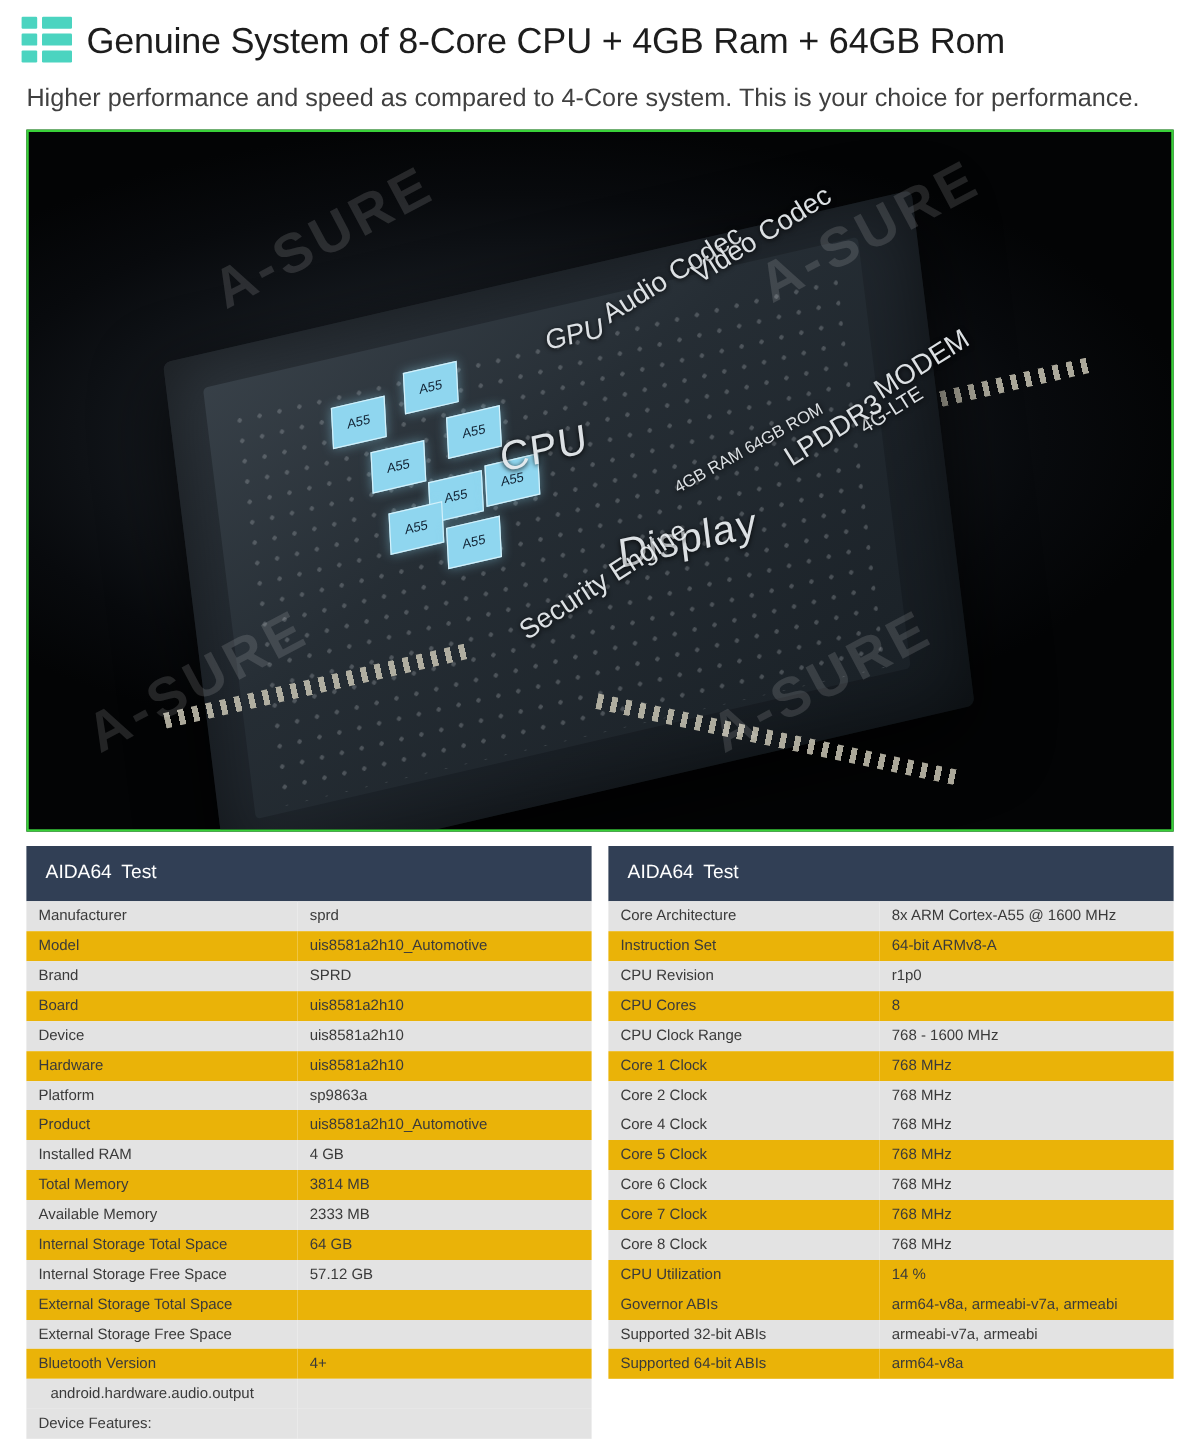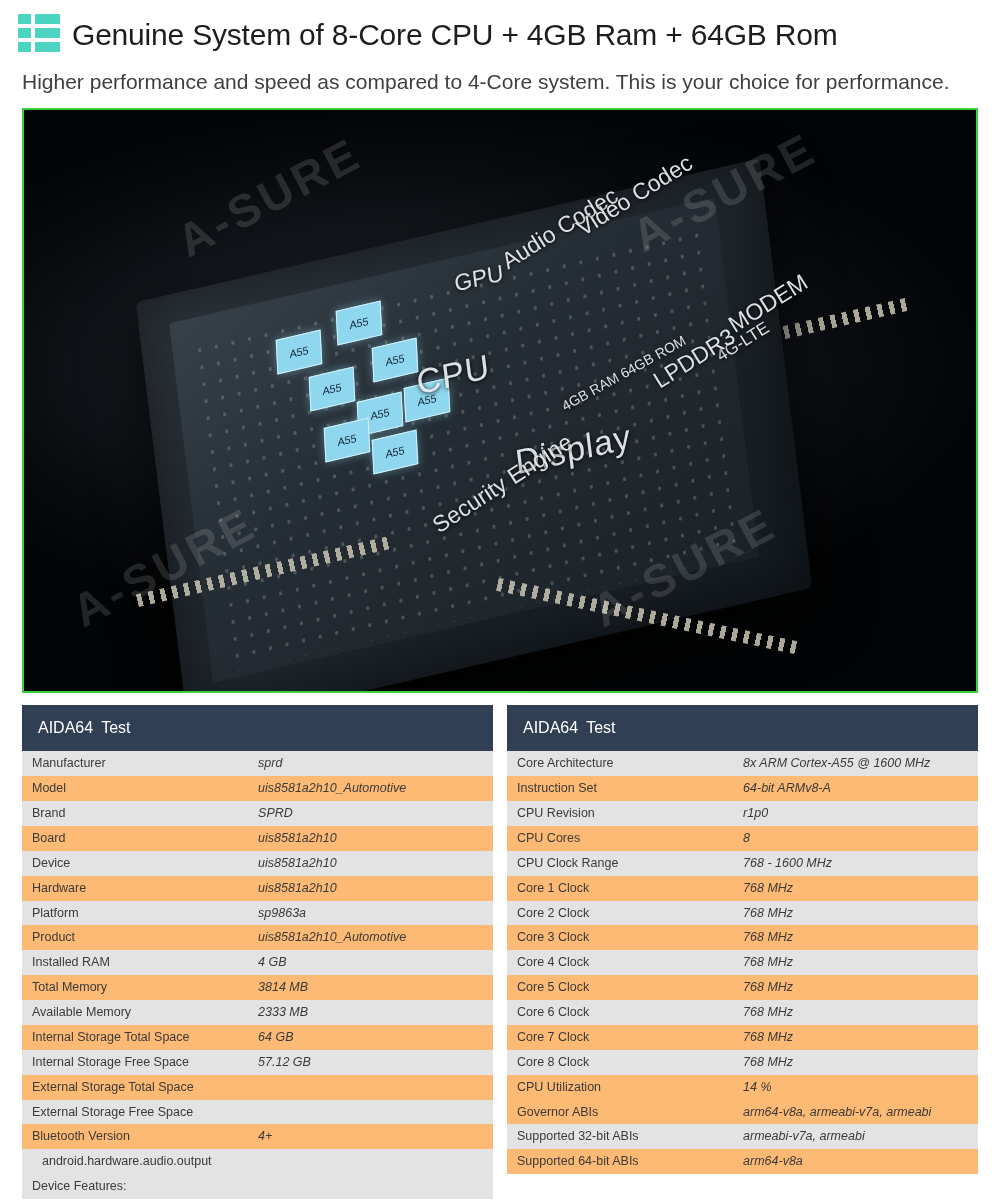--- a/index.html
+++ b/index.html
@@ -149,23 +149,23 @@
   .panel-head .head-sub { margin-left: 8px; }
   table { width: 100%; border-collapse: collapse; table-layout: fixed; }
   td {
     font-size: 12.5px;
     color: #3a3a3a;
     padding: 4px 10px;
     vertical-align: top;
     line-height: 1.35;
   }
   tr.odd  { background: #e3e3e3; }
-  tr.even { background: #fdba74; }
+  tr.even { background: #eab308; }
   td.k { width: 48%; }
-  td.v { width: 52%; font-style: italic; }
+  td.v { width: 52%; }
 </style>
 </head>
 <body>
 
 <div class="page">
 
   <div class="header">
     <div class="grid-icon">
       <span></span>
         <span></span>
@@ -329,24 +329,20 @@
               <td class="v">768 - 1600 MHz</td>
             </tr>
           <tr class="even">
               <td class="k">Core 1 Clock</td>
               <td class="v">768 MHz</td>
             </tr>
           <tr class="odd">
               <td class="k">Core 2 Clock</td>
               <td class="v">768 MHz</td>
             </tr>
-          <tr class="even">
-              <td class="k">Core 3 Clock</td>
-              <td class="v">768 MHz</td>
-            </tr>
           <tr class="odd">
               <td class="k">Core 4 Clock</td>
               <td class="v">768 MHz</td>
             </tr>
           <tr class="even">
               <td class="k">Core 5 Clock</td>
               <td class="v">768 MHz</td>
             </tr>
           <tr class="odd">
               <td class="k">Core 6 Clock</td>

